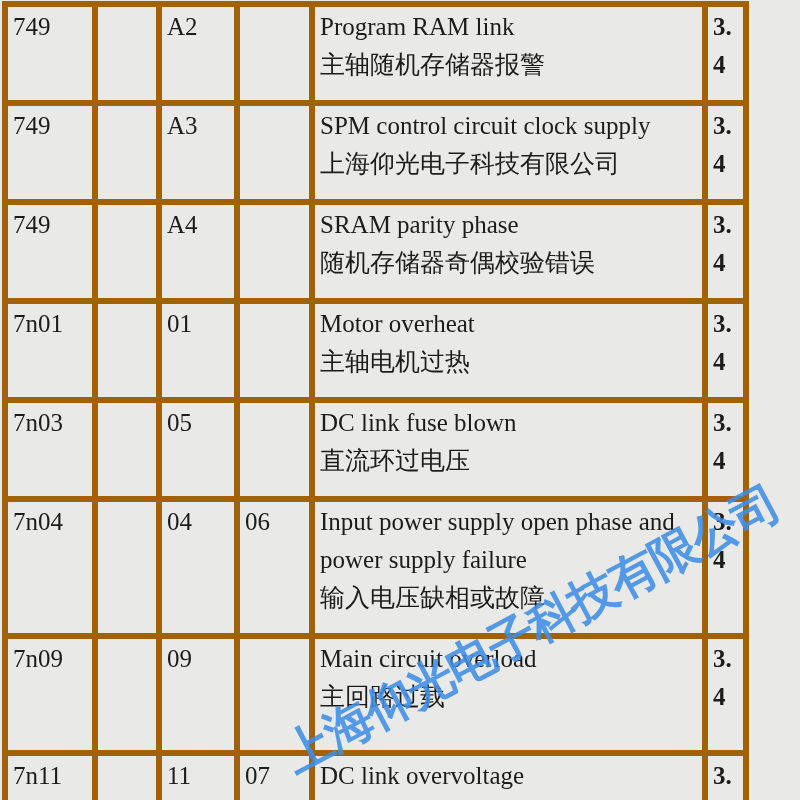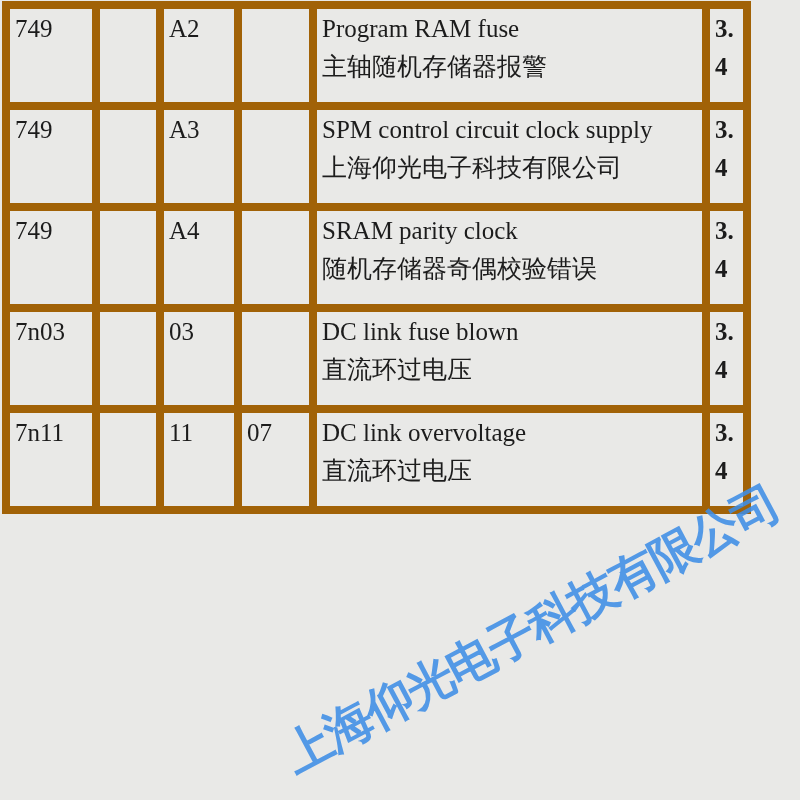--- a/index.html
+++ b/index.html
@@ -19,21 +19,21 @@
   }
   table.alarm-table {
     position: absolute;
     left: 2px;
     top: 1px;
     width: 741px;
     border-collapse: collapse;
     table-layout: fixed;
   }
   table.alarm-table td {
-    border: 8px solid #a16207;
+    border: 6px solid #a16207;
     vertical-align: top;
     padding: 1px 2px 16px 5px;
     font-size: 25px;
     line-height: 38px;
     color: #1c1c1c;
     overflow: hidden;
     white-space: normal;
     word-break: break-word;
   }
   table.alarm-table tr { height: 78px; }
@@ -78,21 +78,21 @@
       <col class="c-desc">
       <col class="c-ref">
     </colgroup>
     <tbody id="table-body">
   <tr>
     <td>749</td>
     <td></td>
     <td>A2</td>
     <td></td>
     <td>
-      <span class="desc-en">Program RAM fuse</span>
+      <span class="desc-en">Program RAM link</span>
       <span class="desc-cn">主轴随机存储器报警</span>
     </td>
     <td class="ref-cell">3.4</td>
   </tr>
 
   <tr>
     <td>749</td>
     <td></td>
     <td>A3</td>
     <td></td>
@@ -102,42 +102,75 @@
     </td>
     <td class="ref-cell">3.4</td>
   </tr>
 
   <tr>
     <td>749</td>
     <td></td>
     <td>A4</td>
     <td></td>
     <td>
-      <span class="desc-en">SRAM parity clock</span>
+      <span class="desc-en">SRAM parity phase</span>
       <span class="desc-cn">随机存储器奇偶校验错误</span>
     </td>
     <td class="ref-cell">3.4</td>
   </tr>
 
+  <tr>
+    <td>7n01</td>
+    <td></td>
+    <td>01</td>
+    <td></td>
+    <td>
+      <span class="desc-en">Motor overheat</span>
+      <span class="desc-cn">主轴电机过热</span>
+    </td>
+    <td class="ref-cell">3.4</td>
+  </tr>
 
 
   <tr>
     <td>7n03</td>
     <td></td>
-    <td>03</td>
+    <td>05</td>
     <td></td>
     <td>
       <span class="desc-en">DC link fuse blown</span>
       <span class="desc-cn">直流环过电压</span>
     </td>
     <td class="ref-cell">3.4</td>
   </tr>
 
+  <tr>
+    <td>7n04</td>
+    <td></td>
+    <td>04</td>
+    <td>06</td>
+    <td>
+      <span class="desc-en">Input power supply open phase and power supply failure</span>
+      <span class="desc-cn">输入电压缺相或故障</span>
+    </td>
+    <td class="ref-cell">3.4</td>
+  </tr>
 
 
+  <tr>
+    <td>7n09</td>
+    <td></td>
+    <td>09</td>
+    <td></td>
+    <td>
+      <span class="desc-en">Main circuit overload</span>
+      <span class="desc-cn">主回路过载</span>
+    </td>
+    <td class="ref-cell">3.4</td>
+  </tr>
 
   <tr>
     <td>7n11</td>
     <td></td>
     <td>11</td>
     <td>07</td>
     <td>
       <span class="desc-en">DC link overvoltage</span>
       <span class="desc-cn">直流环过电压</span>
     </td>

